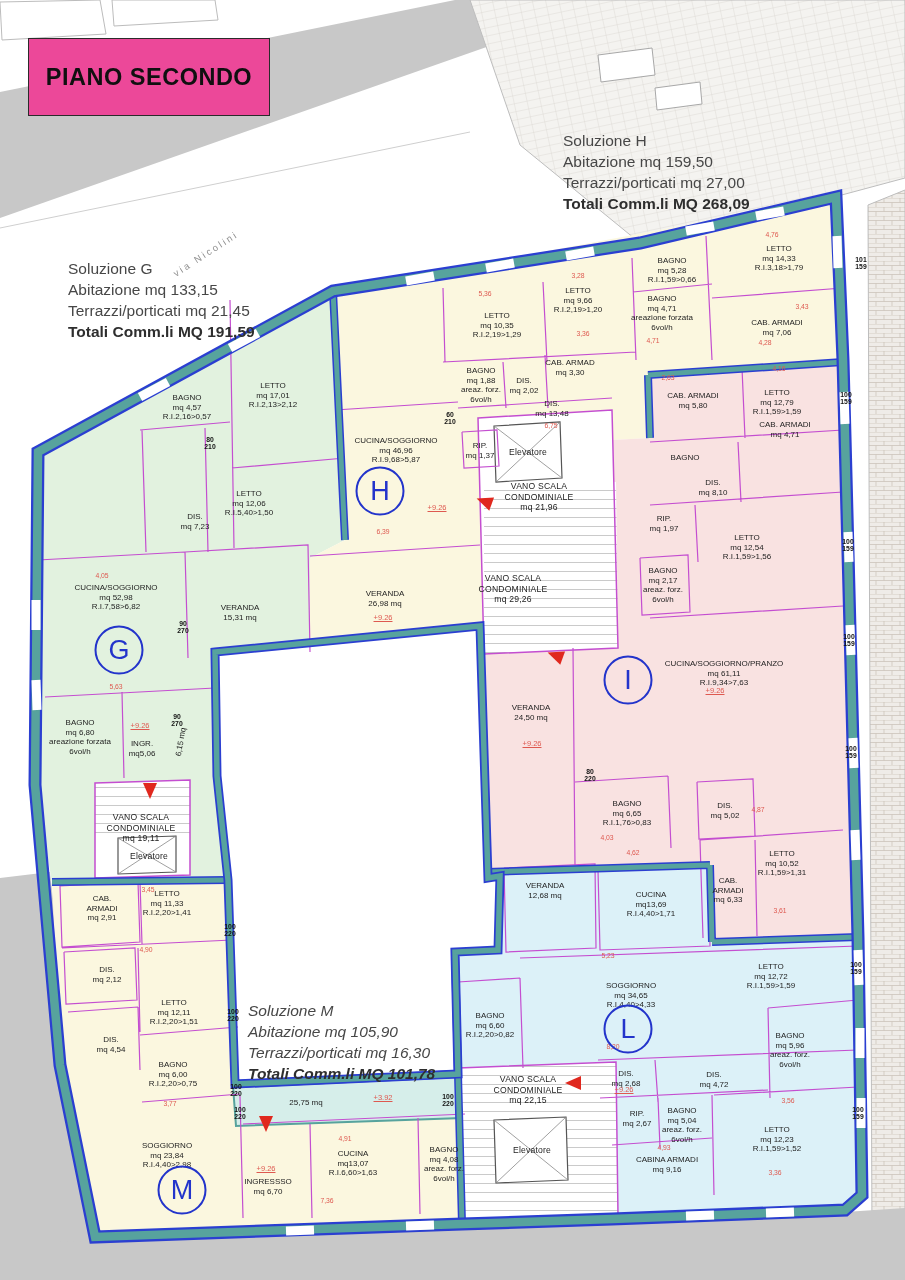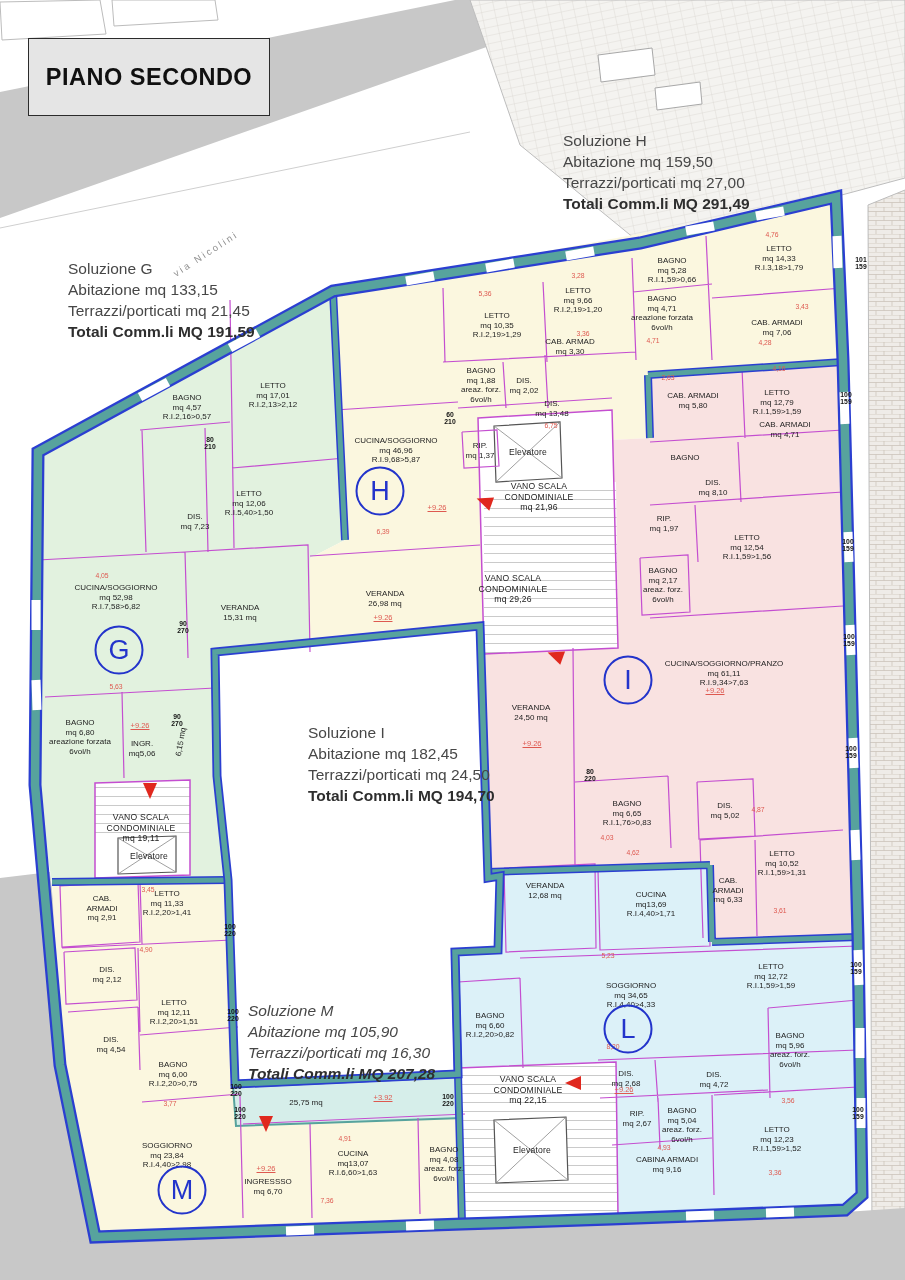--- a/index.html
+++ b/index.html
@@ -11,21 +11,21 @@
        color:#1d1d1d;text-align:center;white-space:nowrap;}
   .lbl.st{font-size:8.6px;line-height:10.5px;letter-spacing:.2px;}
   .sol{position:absolute;font:15.5px/21px "Liberation Sans",sans-serif;color:#474747;white-space:nowrap;}
   .sol .tot{font-weight:bold;color:#2e2e2e;}
   .lvl{position:absolute;transform:translate(-50%,-50%);font:7.5px/8px "Liberation Sans",sans-serif;color:#de5950;white-space:nowrap;text-decoration:underline;}
   .dim{position:absolute;transform:translate(-50%,-50%);font:6.8px/7px "Liberation Sans",sans-serif;color:#de5950;white-space:nowrap;}
   .opn{position:absolute;transform:translate(-50%,-50%);font:6.8px/7.2px "Liberation Sans",sans-serif;
        font-weight:bold;color:#111;text-align:center;white-space:nowrap;}
   .badge{position:absolute;transform:translate(-50%,-50%);width:45px;height:45px;border:2.5px solid #2334cb;
          border-radius:50%;color:#2334cb;font:27px/45px "Liberation Sans",sans-serif;text-align:center;background:transparent;}
-  .titlebox{position:absolute;left:28px;top:38px;width:240px;height:76px;background:#e5e5e5;border:1.5px solid #2b2b2b;
+  .titlebox{position:absolute;left:28px;top:38px;width:240px;height:76px;background:#ec4899;border:1.5px solid #2b2b2b;
             display:flex;align-items:center;justify-content:center;font:bold 23.5px "Liberation Sans",sans-serif;
             letter-spacing:.5px;color:#101010;}
   .street{position:absolute;left:168px;top:248px;transform:rotate(-33deg);font:9.5px "Liberation Sans",sans-serif;
           color:#8f8f8f;letter-spacing:2.5px;}
   .arrow{position:absolute;transform:translate(-50%,-50%);}
 </style>
 </head>
 <body>
 
 <div id="canvas">
@@ -147,21 +147,21 @@
       <div class="lbl st" style="left: 141px; top: 828px;">VANO SCALA<br>CONDOMINIALE<br>mq 19,11</div>
       <div class="lbl st" style="left: 149px; top: 856px;">Elevatore</div>
       <div class="lbl" style="left: 497px; top: 325px;">LETTO<br>mq 10,35<br>R.I.2,19&gt;1,29</div>
       <div class="lbl" style="left: 578px; top: 300px;">LETTO<br>mq 9,66<br>R.I.2,19&gt;1,20</div>
       <div class="lbl" style="left: 672px; top: 270px;">BAGNO<br>mq 5,28<br>R.I.1,59&gt;0,66</div>
       <div class="lbl" style="left: 662px; top: 313px;">BAGNO<br>mq 4,71<br>areazione forzata<br>6vol/h</div>
       <div class="lbl" style="left: 779px; top: 258px;">LETTO<br>mq 14,33<br>R.I.3,18&gt;1,79</div>
       <div class="lbl" style="left: 777px; top: 327px;">CAB. ARMADI<br>mq 7,06</div>
       <div class="lbl" style="left: 481px; top: 385px;">BAGNO<br>mq 1,88<br>areaz. forz.<br>6vol/h</div>
       <div class="lbl" style="left: 524px; top: 385px;">DIS.<br>mq 2,02</div>
-      <div class="lbl" style="left: 570px; top: 346px;">CAB. ARMAD<br>mq 3,30</div>
+      <div class="lbl" style="left: 570px; top: 367px;">CAB. ARMAD<br>mq 3,30</div>
       <div class="lbl" style="left: 552px; top: 408px;">DIS.<br>mq 13,48</div>
       <div class="lbl" style="left: 480px; top: 450px;">RIP.<br>mq 1,37</div>
       <div class="lbl" style="left: 396px; top: 450px;">CUCINA/SOGGIORNO<br>mq 46,96<br>R.I.9,68&gt;5,87</div>
       <div class="lbl" style="left: 385px; top: 598px;">VERANDA<br>26,98 mq</div>
       <div class="lbl st" style="left: 528px; top: 452px;">Elevatore</div>
       <div class="lbl st" style="left: 539px; top: 497px;">VANO SCALA<br>CONDOMINIALE<br>mq 21,96</div>
       <div class="lbl st" style="left: 513px; top: 589px;">VANO SCALA<br>CONDOMINIALE<br>mq 29,26</div>
       <div class="lbl" style="left: 693px; top: 400px;">CAB. ARMADI<br>mq 5,80</div>
       <div class="lbl" style="left: 777px; top: 402px;">LETTO<br>mq 12,79<br>R.I.1,59&gt;1,59</div>
       <div class="lbl" style="left: 685px; top: 458px;">BAGNO</div>
@@ -195,23 +195,22 @@
       <div class="lbl" style="left: 107px; top: 974px;">DIS.<br>mq 2,12</div>
       <div class="lbl" style="left: 174px; top: 1012px;">LETTO<br>mq 12,11<br>R.I.2,20&gt;1,51</div>
       <div class="lbl" style="left: 111px; top: 1044px;">DIS.<br>mq 4,54</div>
       <div class="lbl" style="left: 173px; top: 1074px;">BAGNO<br>mq 6,00<br>R.I.2,20&gt;0,75</div>
       <div class="lbl" style="left: 167px; top: 1155px;">SOGGIORNO<br>mq 23,84<br>R.I.4,40&gt;2,98</div>
       <div class="lbl" style="left: 268px; top: 1186px;">INGRESSSO<br>mq 6,70</div>
       <div class="lbl" style="left: 353px; top: 1163px;">CUCINA<br>mq13,07<br>R.I.6,60&gt;1,63</div>
       <div class="lbl" style="left: 444px; top: 1164px;">BAGNO<br>mq 4,08<br>areaz. forz.<br>6vol/h</div>
       <div class="lbl" style="left: 306px; top: 1103px;">25,75 mq</div>
       <div class="sol" style="left: 68px; top: 258px;">Soluzione G<br>Abitazione mq 133,15<br>Terrazzi/porticati mq 21,45<br><span class="tot">Totali Comm.li MQ 191,59</span></div>
-      <div class="sol" style="left: 563px; top: 130px;">Soluzione H<br>Abitazione mq 159,50<br>Terrazzi/porticati mq 27,00<br><span class="tot">Totali Comm.li MQ 291,49</span></div>
-      <div class="sol" style="left: 308px; top: 722px;">Soluzione I<br>Abitazione mq 182,45<br>Terrazzi/porticati mq 24,50<br><span class="tot">Totali Comm.li MQ 194,70</span></div>
-      <div class="sol" style="left: 248px; top: 1000px; font-style: italic;">Soluzione M<br>Abitazione mq 105,90<br>Terrazzi/porticati mq 16,30<br><span class="tot">Totali Comm.li MQ 207,28</span></div>
+      <div class="sol" style="left: 563px; top: 130px;">Soluzione H<br>Abitazione mq 159,50<br>Terrazzi/porticati mq 27,00<br><span class="tot">Totali Comm.li MQ 268,09</span></div>
+      <div class="sol" style="left: 248px; top: 1000px; font-style: italic;">Soluzione M<br>Abitazione mq 105,90<br>Terrazzi/porticati mq 16,30<br><span class="tot">Totali Comm.li MQ 101,78</span></div>
       <div class="lvl" style="left: 140px; top: 726px;">+9.26</div>
       <div class="lvl" style="left: 437px; top: 508px;">+9.26</div>
       <div class="lvl" style="left: 383px; top: 618px;">+9.26</div>
       <div class="lvl" style="left: 715px; top: 691px;">+9.26</div>
       <div class="lvl" style="left: 532px; top: 744px;">+9.26</div>
       <div class="lvl" style="left: 624px; top: 1090px;">+9.26</div>
       <div class="lvl" style="left: 266px; top: 1169px;">+9.26</div>
       <div class="lvl" style="left: 383px; top: 1098px;">+3.92</div>
       <div class="dim" style="left: 485px; top: 293px;">5,36</div>
       <div class="dim" style="left: 578px; top: 275px;">3,28</div>

